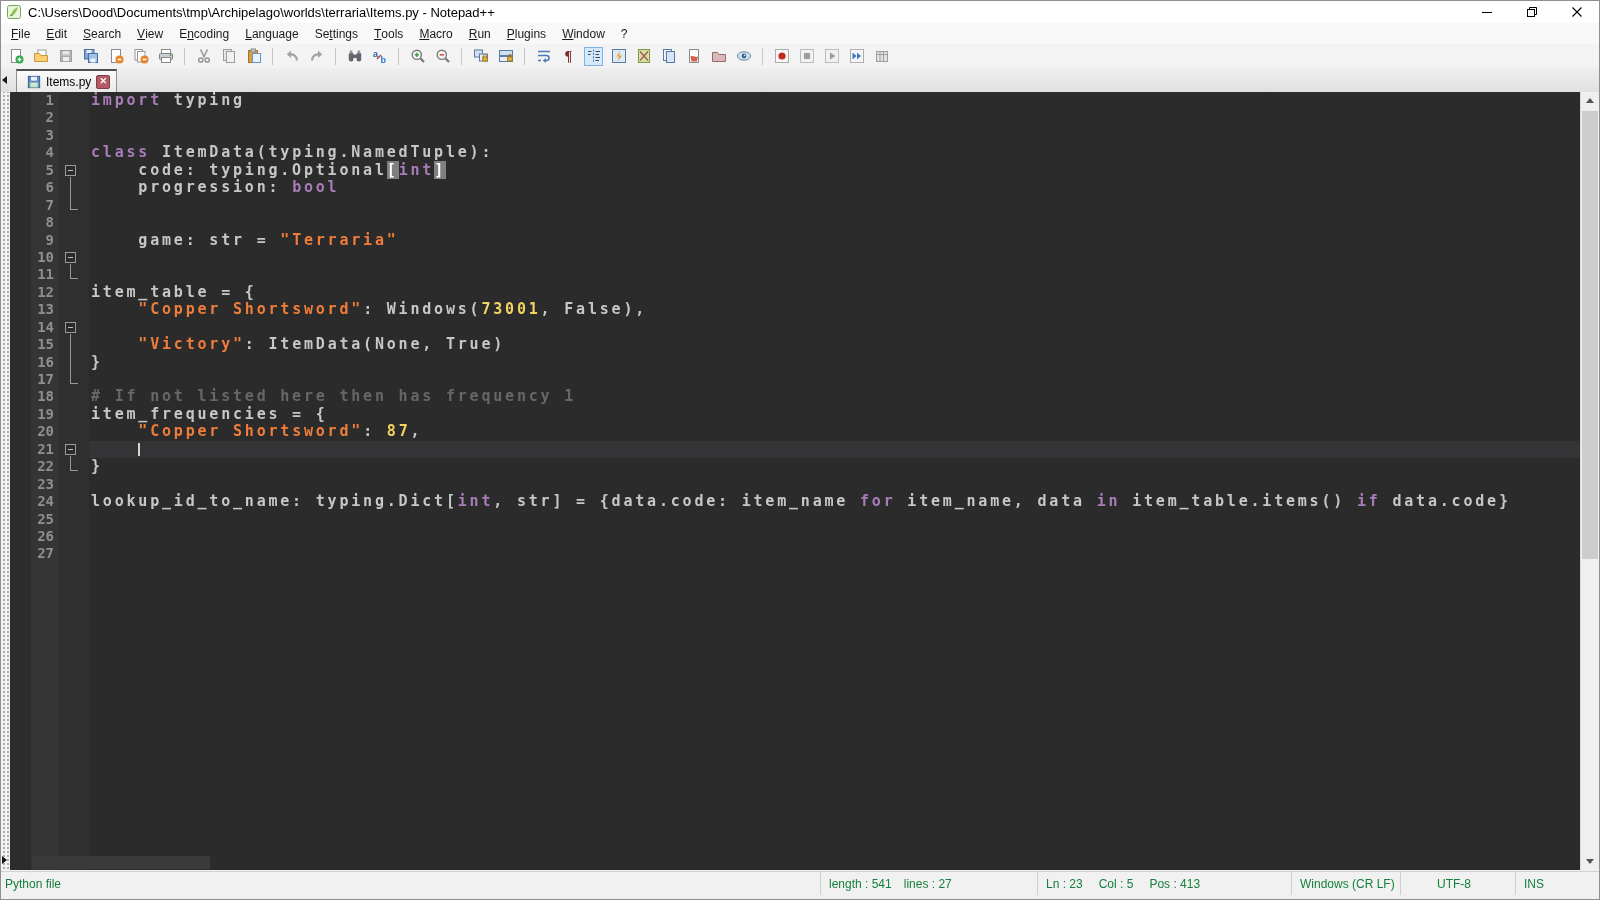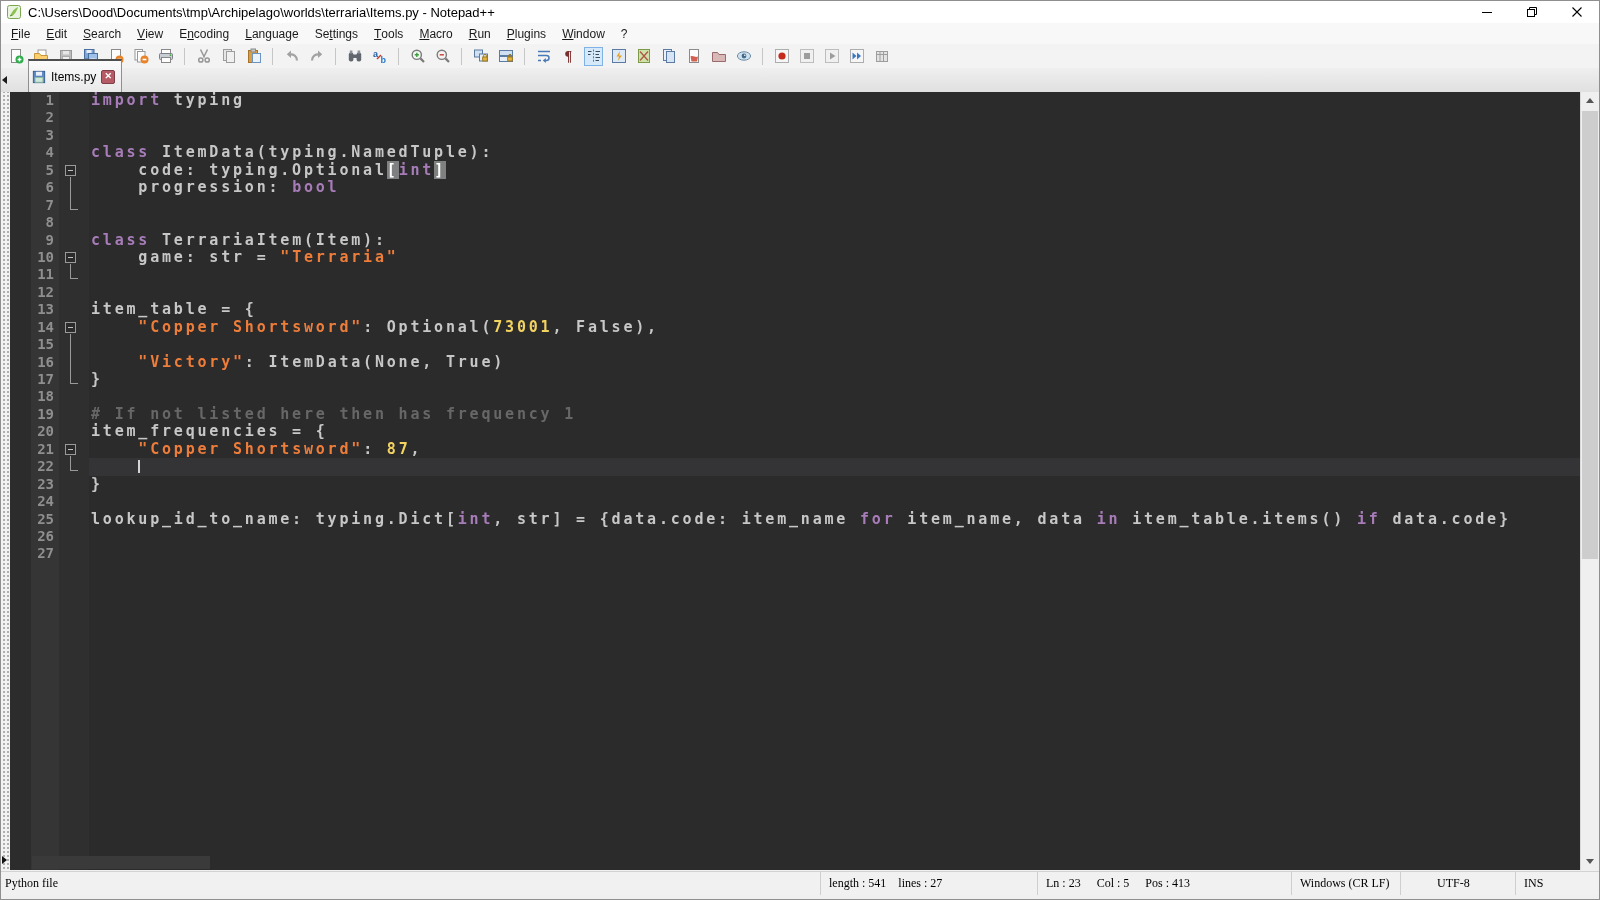--- a/index.html
+++ b/index.html
@@ -21,21 +21,21 @@
   .menu-item u{text-decoration:underline;}
   
   .toolbar{position:absolute;left:0;top:43px;right:0;height:24px;background:#f3f3f3;display:flex;align-items:center;padding-left:5px;gap:6px;}
   .tb-btn{width:19px;height:19px;display:flex;align-items:center;justify-content:center;border:1px solid transparent;flex:0 0 auto;}
   .tb-btn.active{background:#d6e9fb;border:1px solid #7fb2e5;}
   .tb-sep{width:1px;height:17px;background:#c6c6c6;margin:0 3px;flex:0 0 auto;}
   
   .tabbar{position:absolute;left:0;top:67px;right:0;height:24px;background:linear-gradient(#efefef,#e0e0e0);display:flex;align-items:flex-end;}
   .tab-scroll{width:9px;height:24px;position:relative;flex:0 0 auto;}
   .tab-scroll .tri-left{position:absolute;left:1px;top:8px;width:0;height:0;border-top:4px solid transparent;border-bottom:4px solid transparent;border-right:5px solid #1a1a1a;}
-  .tab{height:33px;margin-left:18px;display:flex;align-items:center;gap:5px;padding:0 6px 0 3px;
+  .tab{height:23px;margin-left:6px;display:flex;align-items:center;gap:5px;padding:0 6px 0 10px;
        background:linear-gradient(#fbfbfb,#e9e9e9);border:1px solid #8f8f8f;border-bottom:none;
        border-top:2px solid #4f4f4f;color:#000;}
   .tab .tab-label{font-size:12px;}
   .tab-close{width:14px;height:14px;background:#b65b66;border:1px solid #7e3f48;border-radius:2px;
              display:flex;align-items:center;justify-content:center;color:#fff;font-size:9px;font-weight:bold;line-height:1;}
   
   .main{position:absolute;left:0;top:91px;right:0;height:778px;display:flex;}
   .grip{width:9px;background:#f2f2f2;position:relative;flex:0 0 auto;
         background-image:radial-gradient(#aeaeae 1px, transparent 1.2px);background-size:4px 4px;background-position:1px 2px;}
   .dock-arrow-bottom{position:absolute;left:1px;bottom:6px;width:0;height:0;border-top:4px solid transparent;border-bottom:4px solid transparent;border-left:5px solid #111;}
@@ -69,21 +69,21 @@
   .hscroll{position:absolute;left:0;right:0;bottom:0;height:15px;background:transparent;}
   .hthumb{position:absolute;left:22px;top:1px;width:178px;height:13px;background:#3a3a3b;}
   .vscroll{width:19px;flex:0 0 auto;background:#efefef;position:relative;border-left:1px solid #d9d9d9;}
   .varrow{position:absolute;left:0;width:18px;height:17px;display:flex;align-items:center;justify-content:center;}
   .varrow.up{top:0;} .varrow.down{bottom:0;}
   .tri-up{width:0;height:0;border-left:4px solid transparent;border-right:4px solid transparent;border-bottom:5px solid #555;}
   .tri-down{width:0;height:0;border-left:4px solid transparent;border-right:4px solid transparent;border-top:5px solid #555;}
   .vthumb{position:absolute;left:1px;width:16px;top:19px;height:448px;background:#cdcdcd;}
   
   .statusbar{position:absolute;left:0;right:0;top:870px;height:24px;background:#f1f1f1;border-top:1px solid #d2d2d2;
-             display:flex;align-items:center;font-size:12px;color:#000000;font-family:Liberation Serif, serif;}
+             display:flex;align-items:center;font-size:12px;color:#15803d;}
   .sb-sec{height:100%;display:flex;align-items:center;padding-left:8px;border-left:1px solid #cfcfcf;white-space:nowrap;}
   .sb-left{flex:1 1 auto;border-left:none;padding-left:4px;}
   .sb-size{width:217px;gap:12px;}
   .sb-pos{width:254px;gap:16px;}
   .sb-eol{width:109px;text-align:center;}
   .sb-enc{width:115px;padding-left:36px;}
   .sb-ins{width:84px;text-align:center;}
   svg{display:block;}
 </style>
 </head>
@@ -566,26 +566,25 @@
         </div>
       <div class="codecol" id="code-area">
           <div class="code-row"><span class="sp-k">import</span><span class="sp-d"> typing</span></div>
           <div class="code-row"></div>
           <div class="code-row"></div>
           <div class="code-row"><span class="sp-k">class</span><span class="sp-d"> ItemData(typing.NamedTuple):</span></div>
           <div class="code-row"><span class="sp-d">    code: typing.Optional</span><span class="sp-b">[</span><span class="sp-k">int</span><span class="sp-b">]</span></div>
           <div class="code-row"><span class="sp-d">    progression: </span><span class="sp-k">bool</span></div>
           <div class="code-row"></div>
           <div class="code-row"></div>
-          <div class="code-row"><span class="sp-k">class</span><span class="sp-d"> TerrariaItem(Item):</span></div>
           <div class="code-row"><span class="sp-d">    game: str = </span><span class="sp-s">"Terraria"</span></div>
           <div class="code-row"></div>
           <div class="code-row"></div>
           <div class="code-row"><span class="sp-d">item_table = {</span></div>
-          <div class="code-row"><span class="sp-d">    </span><span class="sp-s">"Copper Shortsword"</span><span class="sp-d">: Optional(</span><span class="sp-n">73001</span><span class="sp-d">, False),</span></div>
+          <div class="code-row"><span class="sp-d">    </span><span class="sp-s">"Copper Shortsword"</span><span class="sp-d">: Windows(</span><span class="sp-n">73001</span><span class="sp-d">, False),</span></div>
           <div class="code-row"></div>
           <div class="code-row"><span class="sp-d">    </span><span class="sp-s">"Victory"</span><span class="sp-d">: ItemData(None, True)</span></div>
           <div class="code-row"><span class="sp-d">}</span></div>
           <div class="code-row"></div>
           <div class="code-row"><span class="sp-c"># If not listed here then has frequency 1</span></div>
           <div class="code-row"><span class="sp-d">item_frequencies = {</span></div>
           <div class="code-row"><span class="sp-d">    </span><span class="sp-s">"Copper Shortsword"</span><span class="sp-d">: </span><span class="sp-n">87</span><span class="sp-d">,</span></div>
           <div class="code-row current"><span class="caret" style="left: 49.32px;"></span></div>
           <div class="code-row"><span class="sp-d">}</span></div>
           <div class="code-row"></div>

